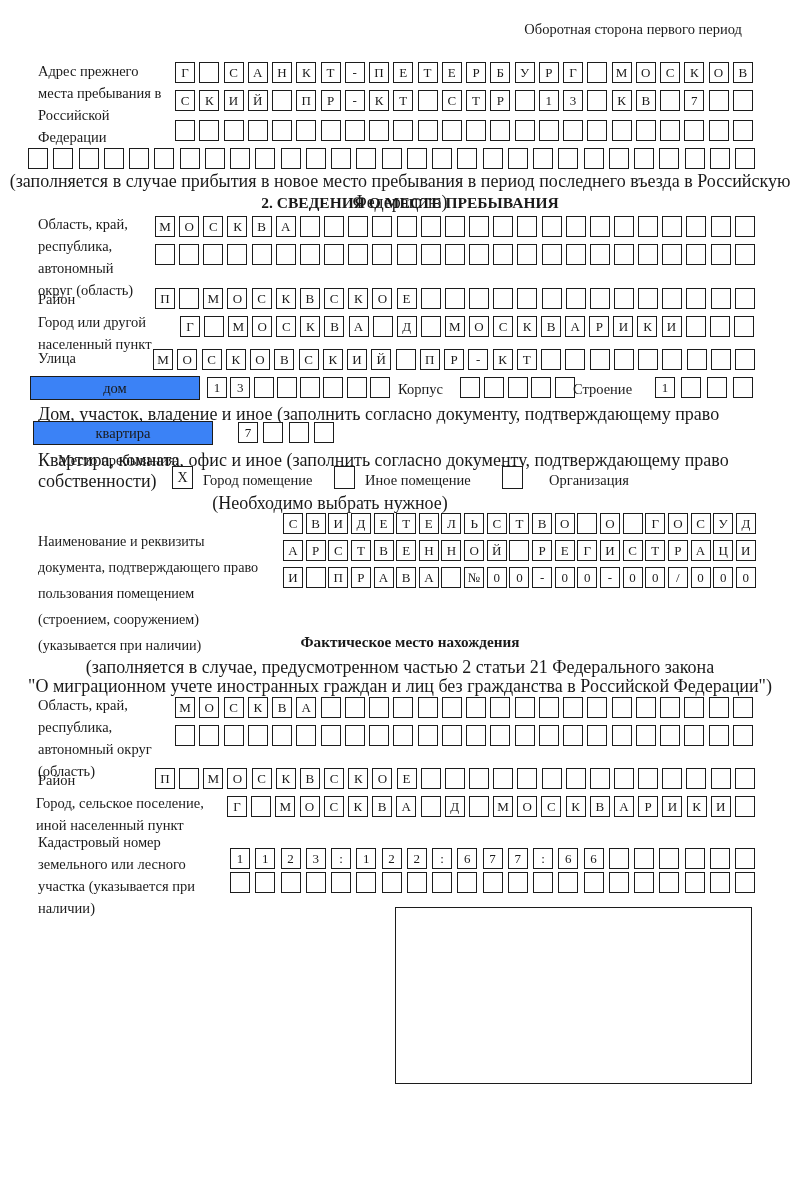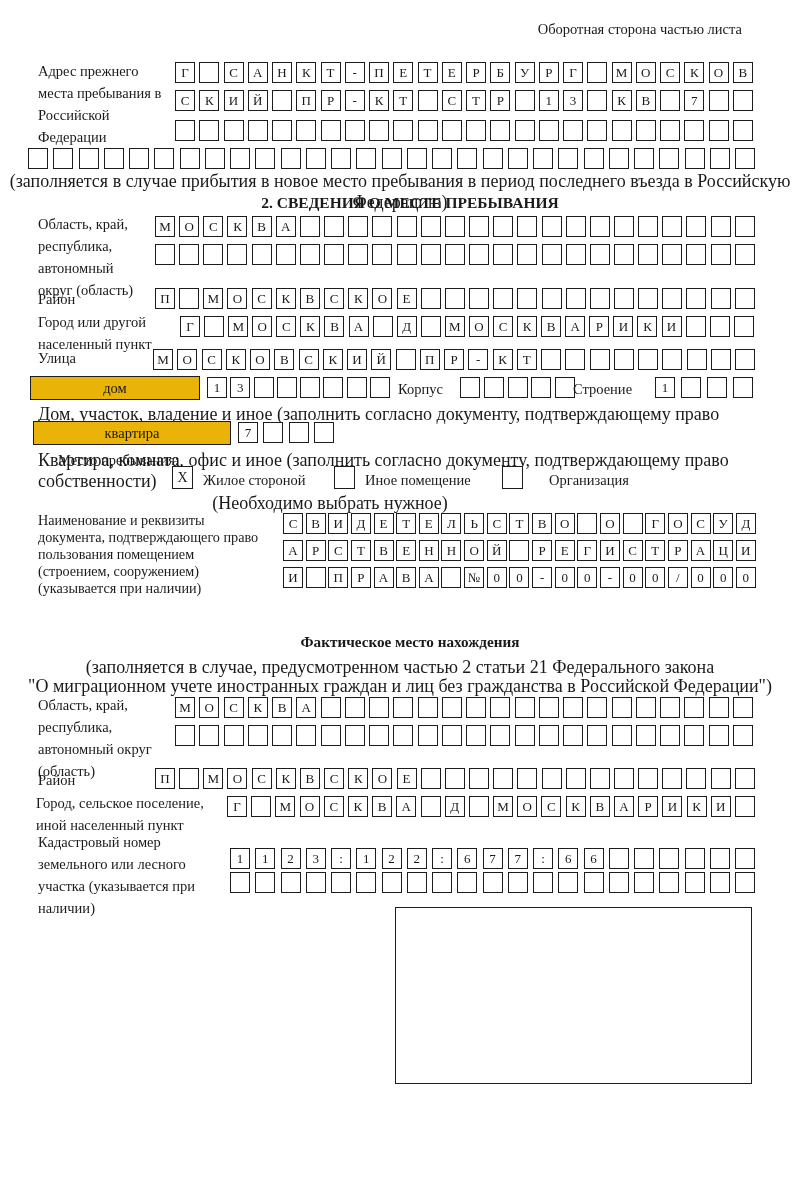--- a/index.html
+++ b/index.html
@@ -13,34 +13,34 @@
   .center{text-align:center;width:800px;left:0;}
   .bold{font-weight:bold;padding-left:10px;}
   .cellrow{position:absolute;display:flex;justify-content:space-between;}
   .cell{
     width:20px;height:21px;box-sizing:border-box;border:1.6px solid #1c1c1c;
     display:flex;align-items:center;justify-content:center;
     font-size:13px;flex:0 0 auto;background:#fff;
   }
   .wbox{
     position:absolute;box-sizing:border-box;border:1.4px solid #1c1c1c;
-    display:flex;align-items:center;justify-content:center;font-size:14.5px;background:#eab308;
+    display:flex;align-items:center;justify-content:center;font-size:14.5px;background:#3b82f6;
   }
   .chk{
     position:absolute;width:21px;height:23px;box-sizing:border-box;border:1.6px solid #1c1c1c;
     display:flex;align-items:center;justify-content:center;font-size:14px;background:#fff;
   }
   .bigbox{position:absolute;box-sizing:border-box;border:1.6px solid #1c1c1c;background:#fff;}
 </style>
 </head>
 <body>
 
 <div id="page">
 
-  <div class="abs lbl" style="top:18px;right:58px;">Оборотная сторона частью листа</div>
+  <div class="abs lbl" style="top:18px;right:58px;">Оборотная сторона первого период</div>
 
   <div class="abs lbl" style="left:38px;top:60px;width:125px;">Адрес прежнего места пребывания в Российской Федерации</div>
   <div class="cellrow" style="left:175px;top:62px;width:578px;">
       <div class="cell">Г</div>
       <div class="cell"></div>
       <div class="cell">С</div>
       <div class="cell">А</div>
       <div class="cell">Н</div>
       <div class="cell">К</div>
       <div class="cell">Т</div>
@@ -312,39 +312,39 @@
     </div>
   <div class="abs lbl" style="left:573px;top:378px;text-align:center;">Строение</div>
   <div class="cellrow" style="left:655px;top:377px;width:98px;">
       <div class="cell">1</div>
       <div class="cell"></div>
       <div class="cell"></div>
       <div class="cell"></div>
     </div>
   <div class="abs small" style="left:38px;top:404px;">Дом, участок, владение и иное (заполнить согласно документу, подтверждающему право собственности)</div>
 
-  <div class="wbox" style="left:33px;top:421px;width:198px;height:24px;">квартира</div>
+  <div class="wbox" style="left:33px;top:421px;width:180px;height:24px;">квартира</div>
   <div class="cellrow" style="left:238px;top:422px;width:96px;">
       <div class="cell">7</div>
       <div class="cell"></div>
       <div class="cell"></div>
       <div class="cell"></div>
     </div>
   <div class="abs small" style="left:38px;top:450px;">Квартира, комната, офис и иное (заполнить согласно документу, подтверждающему право собственности)</div>
 
   <div class="abs lbl" style="left:38px;top:449px;margin-left:20px;">Место пребывания:</div>
   <div class="chk" style="left:172px;top:466px;">X</div>
-  <div class="abs lbl" style="left:203px;top:469px;">Жилое стороной</div>
+  <div class="abs lbl" style="left:203px;top:469px;">Город помещение</div>
   <div class="chk" style="left:334px;top:466px;"></div>
   <div class="abs lbl" style="left:365px;top:469px;">Иное помещение</div>
   <div class="chk" style="left:502px;top:466px;"></div>
   <div class="abs lbl" style="left:549px;top:469px;">Организация</div>
   <div class="abs small" style="left:160px;top:493px;width:340px;text-align:center;">(Необходимо выбрать нужное)</div>
 
-  <div class="abs" style="left:38px;top:512px;width:222px;font-size:14.2px;line-height:17px;">Наименование и реквизиты документа, подтверждающего право пользования помещением (строением, сооружением) (указывается при наличии)</div>
+  <div class="abs" style="left:38px;top:528px;width:222px;font-size:14.2px;line-height:26px;">Наименование и реквизиты документа, подтверждающего право пользования помещением (строением, сооружением) (указывается при наличии)</div>
   <div class="cellrow" style="left:283px;top:513px;width:473px;">
       <div class="cell">С</div>
       <div class="cell">В</div>
       <div class="cell">И</div>
       <div class="cell">Д</div>
       <div class="cell">Е</div>
       <div class="cell">Т</div>
       <div class="cell">Е</div>
       <div class="cell">Л</div>
       <div class="cell">Ь</div>

